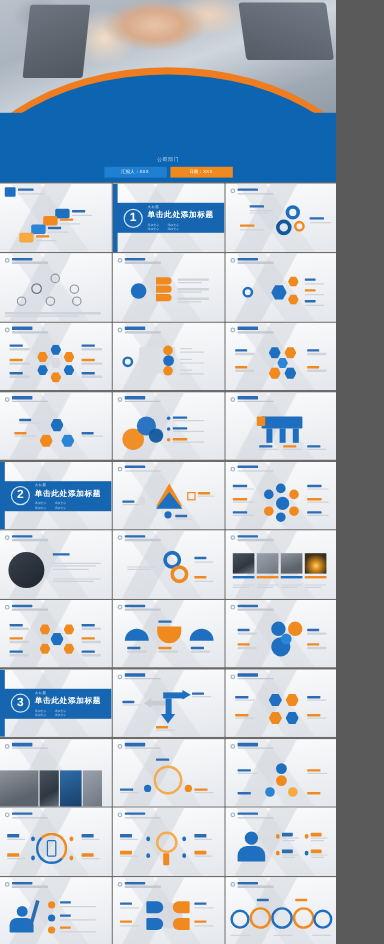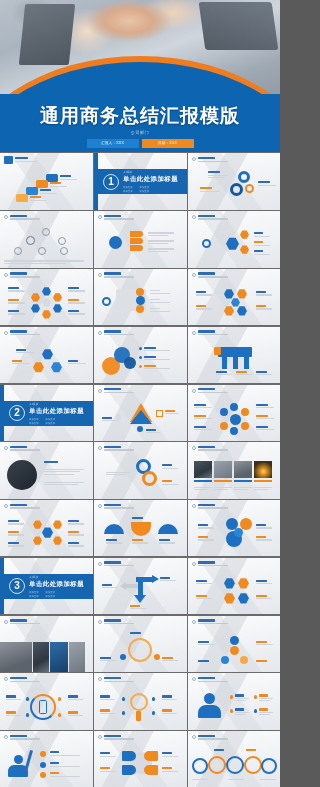--- a/index.html
+++ b/index.html
@@ -131,21 +131,20 @@
 <body>
 
 <div class="page">
 
   <div class="cover">
     <div class="cover-photo"></div>
     <div class="cover-arc-orange"></div>
     <div class="cover-arc-blue"></div>
     <div class="cover-bottom"></div>
     <div class="cover-inner">
-      <div class="cover-title">通用商务总结汇报模版</div>
       <div class="cover-sub">公司部门</div>
       <div class="cover-btns">
         <div class="cover-btn blue">汇报人：XXX</div>
         <div class="cover-btn orange">日期：XXX</div>
       </div>
     </div>
   </div>
 
   <div class="grid">
 

